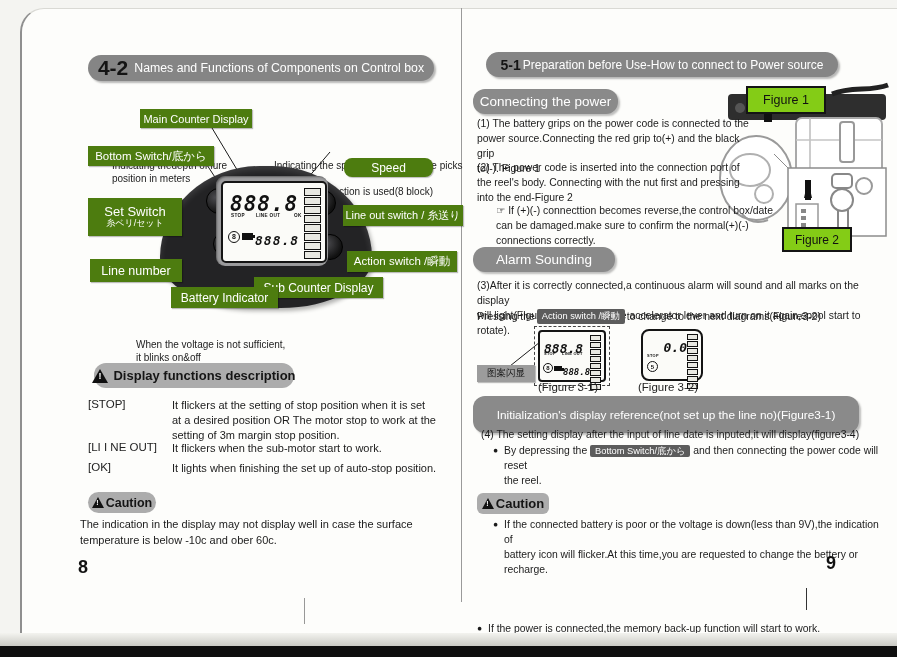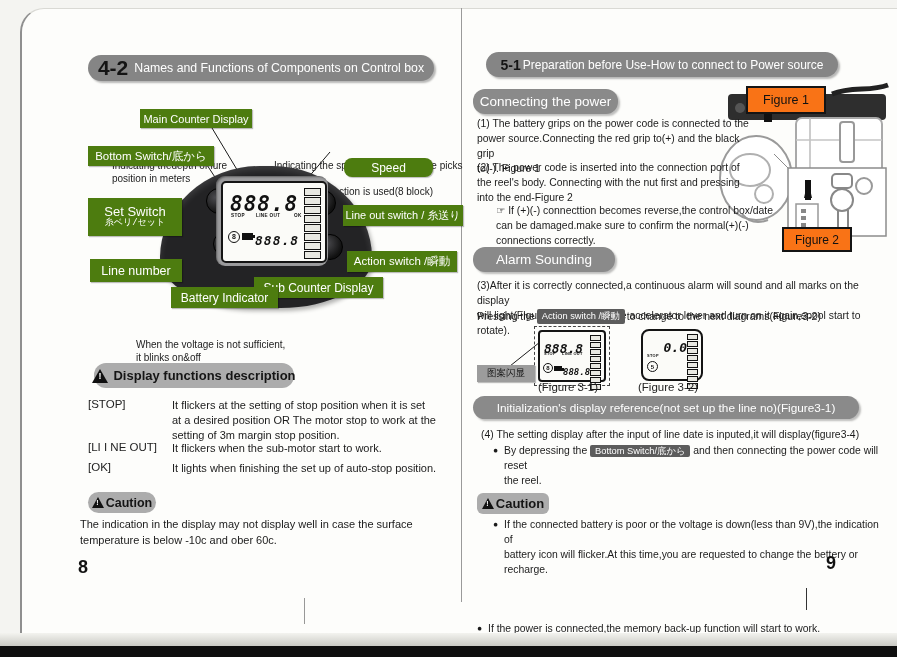--- a/index.html
+++ b/index.html
@@ -73,21 +73,21 @@
   .circ-num{display:inline-flex;align-items:center;justify-content:center;border:1px solid #111;border-radius:50%;width:10px;height:10px;font-size:7px;font-weight:bold;color:#111;}
   .batt-glyph{display:inline-block;width:11px;height:7px;background:#111;position:relative;}
   .batt-glyph::after{content:"";position:absolute;right:-2px;top:2px;width:2px;height:3px;background:#111;}
   .bars{display:flex;flex-direction:column-reverse;gap:1px;}
   .bars .bar{border:1px solid #111;background:#e8e8e2;}
 
   .def-term{font-size:11.5px;color:#222;white-space:nowrap;}
   .def-desc{font-size:11px;line-height:1.38;white-space:pre-line;color:#1b1b1b;}
   .bullet{position:relative;padding-left:11px;}
   .bullet::before{content:"●";position:absolute;left:0;top:0;font-size:8.5px;}
-  .fig-box{background:#f97316;border:2px solid #141414;display:flex;align-items:center;justify-content:center;font-size:12.5px;color:#111;}
+  .fig-box{background:#84cc16;border:2px solid #141414;display:flex;align-items:center;justify-content:center;font-size:12.5px;color:#111;}
   .caption{font-size:11.5px;color:#222;white-space:nowrap;}
   .page-num{font-size:18px;font-weight:bold;color:#111;}
   svg.overlay{pointer-events:none;}
 </style>
 </head>
 <body>
 
 <div class="abs sheet"></div>
 <div class="abs center-divider"></div>
 <div class="abs tick" style="left:806px;top:588px;height:22px;"></div>
@@ -146,21 +146,21 @@
       <div class="bar" style="width:15px;height:6px;"></div>
     <div class="bar" style="width:15px;height:6px;"></div>
       <div class="bar" style="width:15px;height:6px;"></div>
     <div class="bar" style="width:15px;height:6px;"></div>
       <div class="bar" style="width:15px;height:6px;"></div>
   </div>
 </div>
 
 <div class="abs badge-dark" style="left:88px;top:198px;width:94px;height:38px;flex-direction:column;line-height:1.1;">
   <span style="font-size:13px;">Set  Switch</span>
-  <span style="font-size:9px;font-family:Liberation Mono, monospace;">糸ベリ/セット</span>
+  <span style="font-size:9px;">糸ベリ/セット</span>
 </div>
 <div class="abs badge-dark" style="left:343px;top:205px;width:120px;height:21px;font-size:11px;">Line out switch / 糸送り</div>
 <div class="abs badge-dark" style="left:90px;top:259px;width:92px;height:23px;font-size:12.5px;">Line number</div>
 <div class="abs badge-dark" style="left:347px;top:251px;width:110px;height:21px;font-size:11.5px;">Action switch /瞬動</div>
 <div class="abs badge-dark" style="left:254px;top:277px;width:129px;height:21px;font-size:12px;">Sub Counter Display</div>
 <div class="abs badge-dark" style="left:171px;top:287px;width:107px;height:21px;font-size:12px;">Battery Indicator</div>
 <div class="abs note" style="left:136px;top:309px;width:210px;">When the voltage is not sufficient,
 it blinks on&amp;off</div>
 
 <div class="abs pill-light" style="left:94px;top:363px;width:200px;height:25px;font-size:13px;">
@@ -278,21 +278,21 @@
     <div class="bar" style="width:9px;height:4px;"></div>
       <div class="bar" style="width:9px;height:4px;"></div>
     <div class="bar" style="width:9px;height:4px;"></div>
       <div class="bar" style="width:9px;height:4px;"></div>
     <div class="bar" style="width:9px;height:4px;"></div>
       <div class="bar" style="width:9px;height:4px;"></div>
   </div>
 </div>
 <div class="abs caption" style="left:638px;top:381px;">(Figure 3-2)</div>
 
-<div class="abs pill-solid" style="left:473px;top:396px;width:386px;height:23px;font-size:11.8px;">Initialization's display reference(not set up the line no)(Figure3-1)</div>
+<div class="abs pill-solid" style="left:473px;top:396px;width:386px;height:37px;font-size:11.8px;">Initialization's display reference(not set up the line no)(Figure3-1)</div>
 <div class="abs body-text" style="left:481px;top:428px;width:390px;">(4) The setting display after the input of line date is inputed,it will display(figure3-4)</div>
 <div class="abs body-text bullet" style="left:493px;top:444px;width:378px;"><span>By depressing the </span><span class="badge-inline">Bottom Switch/底から</span><span> and then connecting the power code will reset
 the reel.</span></div>
 <div class="abs body-text bullet" style="left:493px;top:473px;width:382px;">If the connected battery is poor or the voltage is down(less than 9V),the indication of
 battery icon will flicker.At this time,you are requested to change the bettery or recharge.</div>
 
 <div class="abs pill-light" style="left:477px;top:493px;width:72px;height:21px;font-size:13px;gap:2px;border-radius:6px;">
   <span class="warn sm"></span>
   <span>Caution</span>
 </div>

